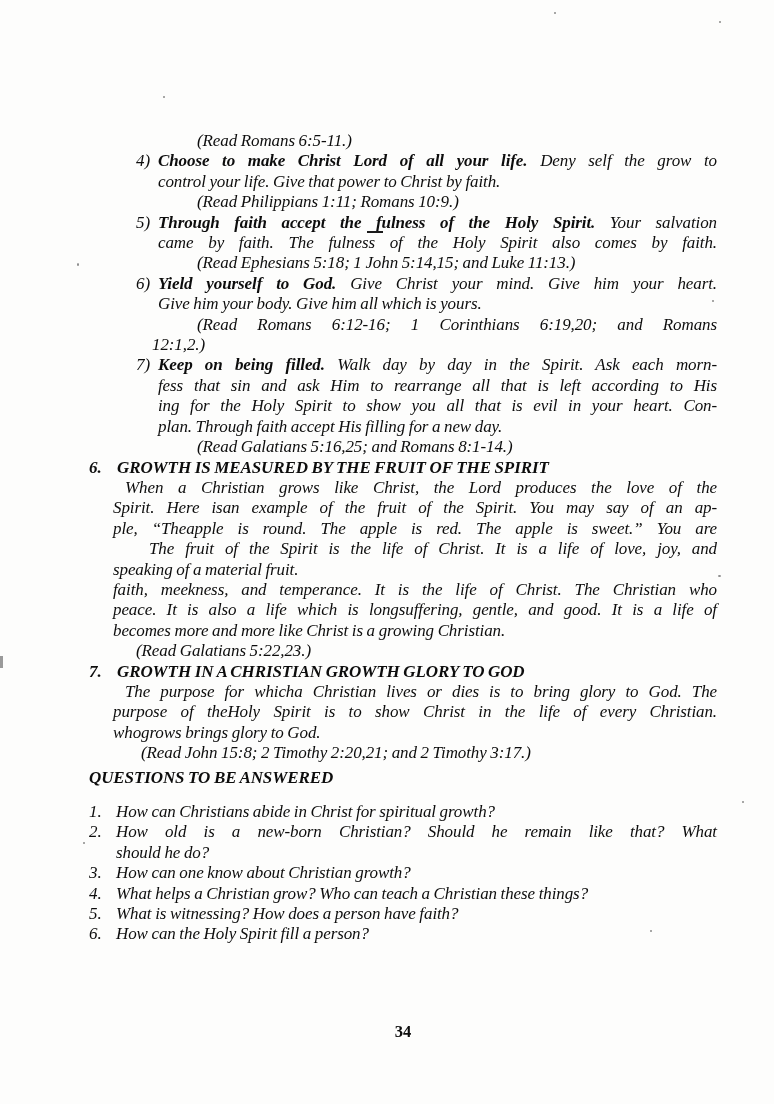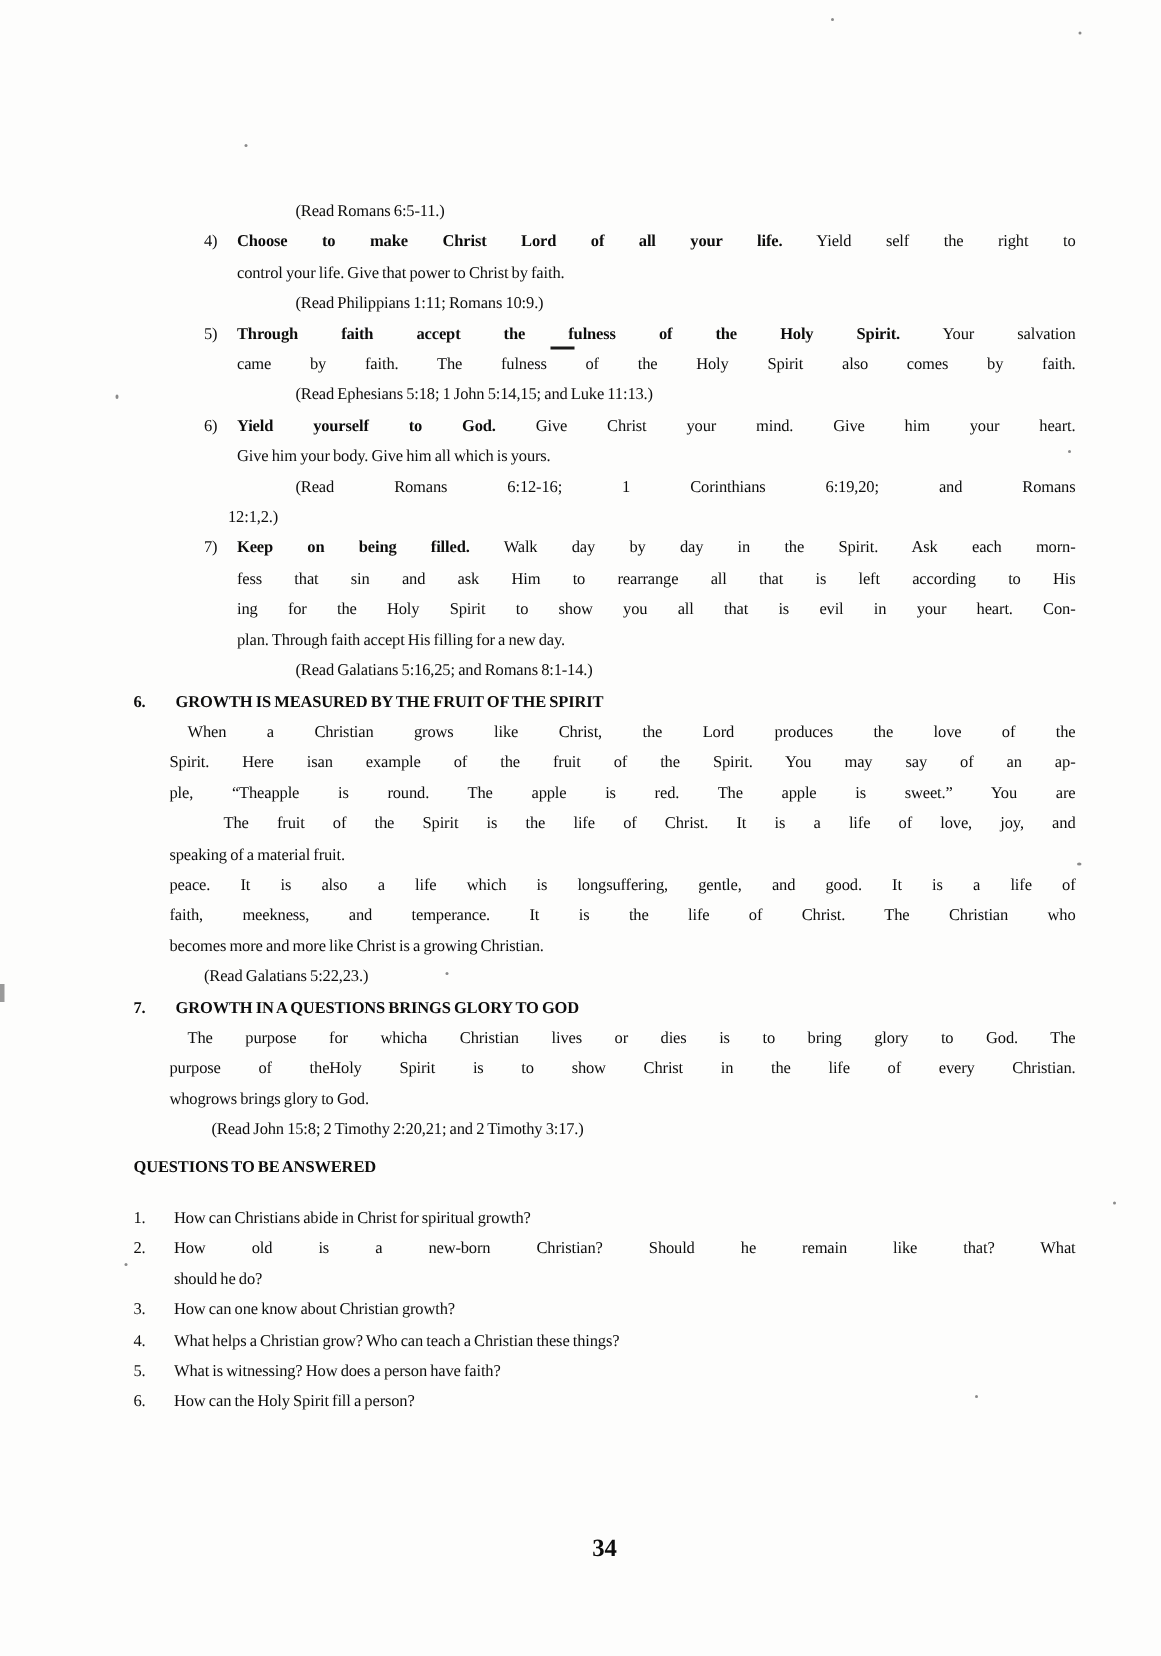--- a/index.html
+++ b/index.html
@@ -10,25 +10,26 @@
     overflow:hidden;
     font-family:"Liberation Serif", serif;
     color:#0d0d0d;
   }
   .content{
     position:absolute;
     left:89px;top:131px;
     width:628px;
   }
   .line{
-    font-size:11px;
+    font-size:17px;
     line-height:20.4px;
     letter-spacing:-0.1px;
     word-spacing:-0.5px;
     text-align:left;
+    font-style:italic;
   }
   .b{font-weight:bold;}
   .num{position:absolute;top:0;}
   .item{padding-left:69px;position:relative;}
   .item .num{left:47px;}
   .cont{padding-left:69px;}
   .cont2{padding-left:63px;}
   .read-deep{padding-left:108px;}
   .sec{padding-left:28px;position:relative;font-weight:bold;}
   .sec .num{left:0;}
@@ -52,46 +53,46 @@
   
   .artifact{position:absolute;background:#1a1a1a;}
   .speck{position:absolute;background:#8a8a8a;border-radius:50%;}
 </style>
 </head>
 <body>
 
 <div class="page">
   <div class="content">
       <div class="line read-deep"><span>(Read Romans 6:5-11.)</span></div>
-      <div class="line item j"><span class="num">4)</span><span class="b">Choose to make Christ Lord of all your life.</span><span> Yield self the right to</span></div>
+      <div class="line item j"><span class="num">4)</span><span class="b">Choose to make Christ Lord of all your life.</span><span> Deny self the grow to</span></div>
       <div class="line cont"><span>control your life. Give that power to Christ by faith.</span></div>
       <div class="line read-deep"><span>(Read Philippians 1:11; Romans 10:9.)</span></div>
       <div class="line item j"><span class="num">5)</span><span class="b">Through faith accept the fulness of the Holy Spirit.</span><span> Your salvation</span></div>
       <div class="line cont j"><span>came by faith. The fulness of the Holy Spirit also comes by faith.</span></div>
       <div class="line read-deep"><span>(Read Ephesians 5:18; 1 John 5:14,15; and Luke 11:13.)</span></div>
       <div class="line item j"><span class="num">6)</span><span class="b">Yield yourself to God.</span><span> Give Christ your mind. Give him your heart.</span></div>
       <div class="line cont"><span>Give him your body. Give him all which is yours.</span></div>
       <div class="line read-deep j"><span>(Read Romans 6:12-16; 1 Corinthians 6:19,20; and Romans</span></div>
       <div class="line cont2"><span>12:1,2.)</span></div>
       <div class="line item j"><span class="num">7)</span><span class="b">Keep on being filled.</span><span> Walk day by day in the Spirit. Ask each morn-</span></div>
       <div class="line cont j"><span>fess that sin and ask Him to rearrange all that is left according to His</span></div>
       <div class="line cont j"><span>ing for the Holy Spirit to show you all that is evil in your heart. Con-</span></div>
       <div class="line cont"><span>plan. Through faith accept His filling for a new day.</span></div>
       <div class="line read-deep"><span>(Read Galatians 5:16,25; and Romans 8:1-14.)</span></div>
       <div class="line sec"><span class="num">6.</span><span class="b">GROWTH IS MEASURED BY THE FRUIT OF THE SPIRIT</span></div>
       <div class="line body-first j"><span>When a Christian grows like Christ, the Lord produces the love of the</span></div>
       <div class="line body j"><span>Spirit. Here isan example of the fruit of the Spirit. You may say of an ap-</span></div>
       <div class="line body j"><span>ple, “Theapple is round. The apple is red. The apple is sweet.” You are</span></div>
       <div class="line body-ind j"><span>The fruit of the Spirit is the life of Christ. It is a life of love, joy, and</span></div>
       <div class="line body"><span>speaking of a material fruit.</span></div>
+      <div class="line body j"><span>faith, meekness, and temperance. It is the life of Christ. The Christian who</span></div>
       <div class="line body j"><span>peace. It is also a life which is longsuffering, gentle, and good. It is a life of</span></div>
-      <div class="line body j"><span>faith, meekness, and temperance. It is the life of Christ. The Christian who</span></div>
       <div class="line body"><span>becomes more and more like Christ is a growing Christian.</span></div>
       <div class="line read-sec"><span>(Read Galatians 5:22,23.)</span></div>
-      <div class="line sec"><span class="num">7.</span><span class="b">GROWTH IN A QUESTIONS BRINGS GLORY TO GOD</span></div>
+      <div class="line sec"><span class="num">7.</span><span class="b">GROWTH IN A CHRISTIAN GROWTH GLORY TO GOD</span></div>
       <div class="line body-first j"><span>The purpose for whicha Christian lives or dies is to bring glory to God. The</span></div>
       <div class="line body j"><span>purpose of theHoly Spirit is to show Christ in the life of every Christian.</span></div>
       <div class="line body"><span>whogrows brings glory to God.</span></div>
       <div class="line read-sec2"><span>(Read John 15:8; 2 Timothy 2:20,21; and 2 Timothy 3:17.)</span></div>
       <div class="line qhead"><span class="b">QUESTIONS TO BE ANSWERED</span></div>
       <div class="line q qfirst"><span class="num">1.</span><span>How can Christians abide in Christ for spiritual growth?</span></div>
       <div class="line q j"><span class="num">2.</span><span>How old is a new-born Christian? Should he remain like that? What</span></div>
       <div class="line qcont"><span>should he do?</span></div>
       <div class="line q"><span class="num">3.</span><span>How can one know about Christian growth?</span></div>
       <div class="line q"><span class="num">4.</span><span>What helps a Christian grow? Who can teach a Christian these things?</span></div>

